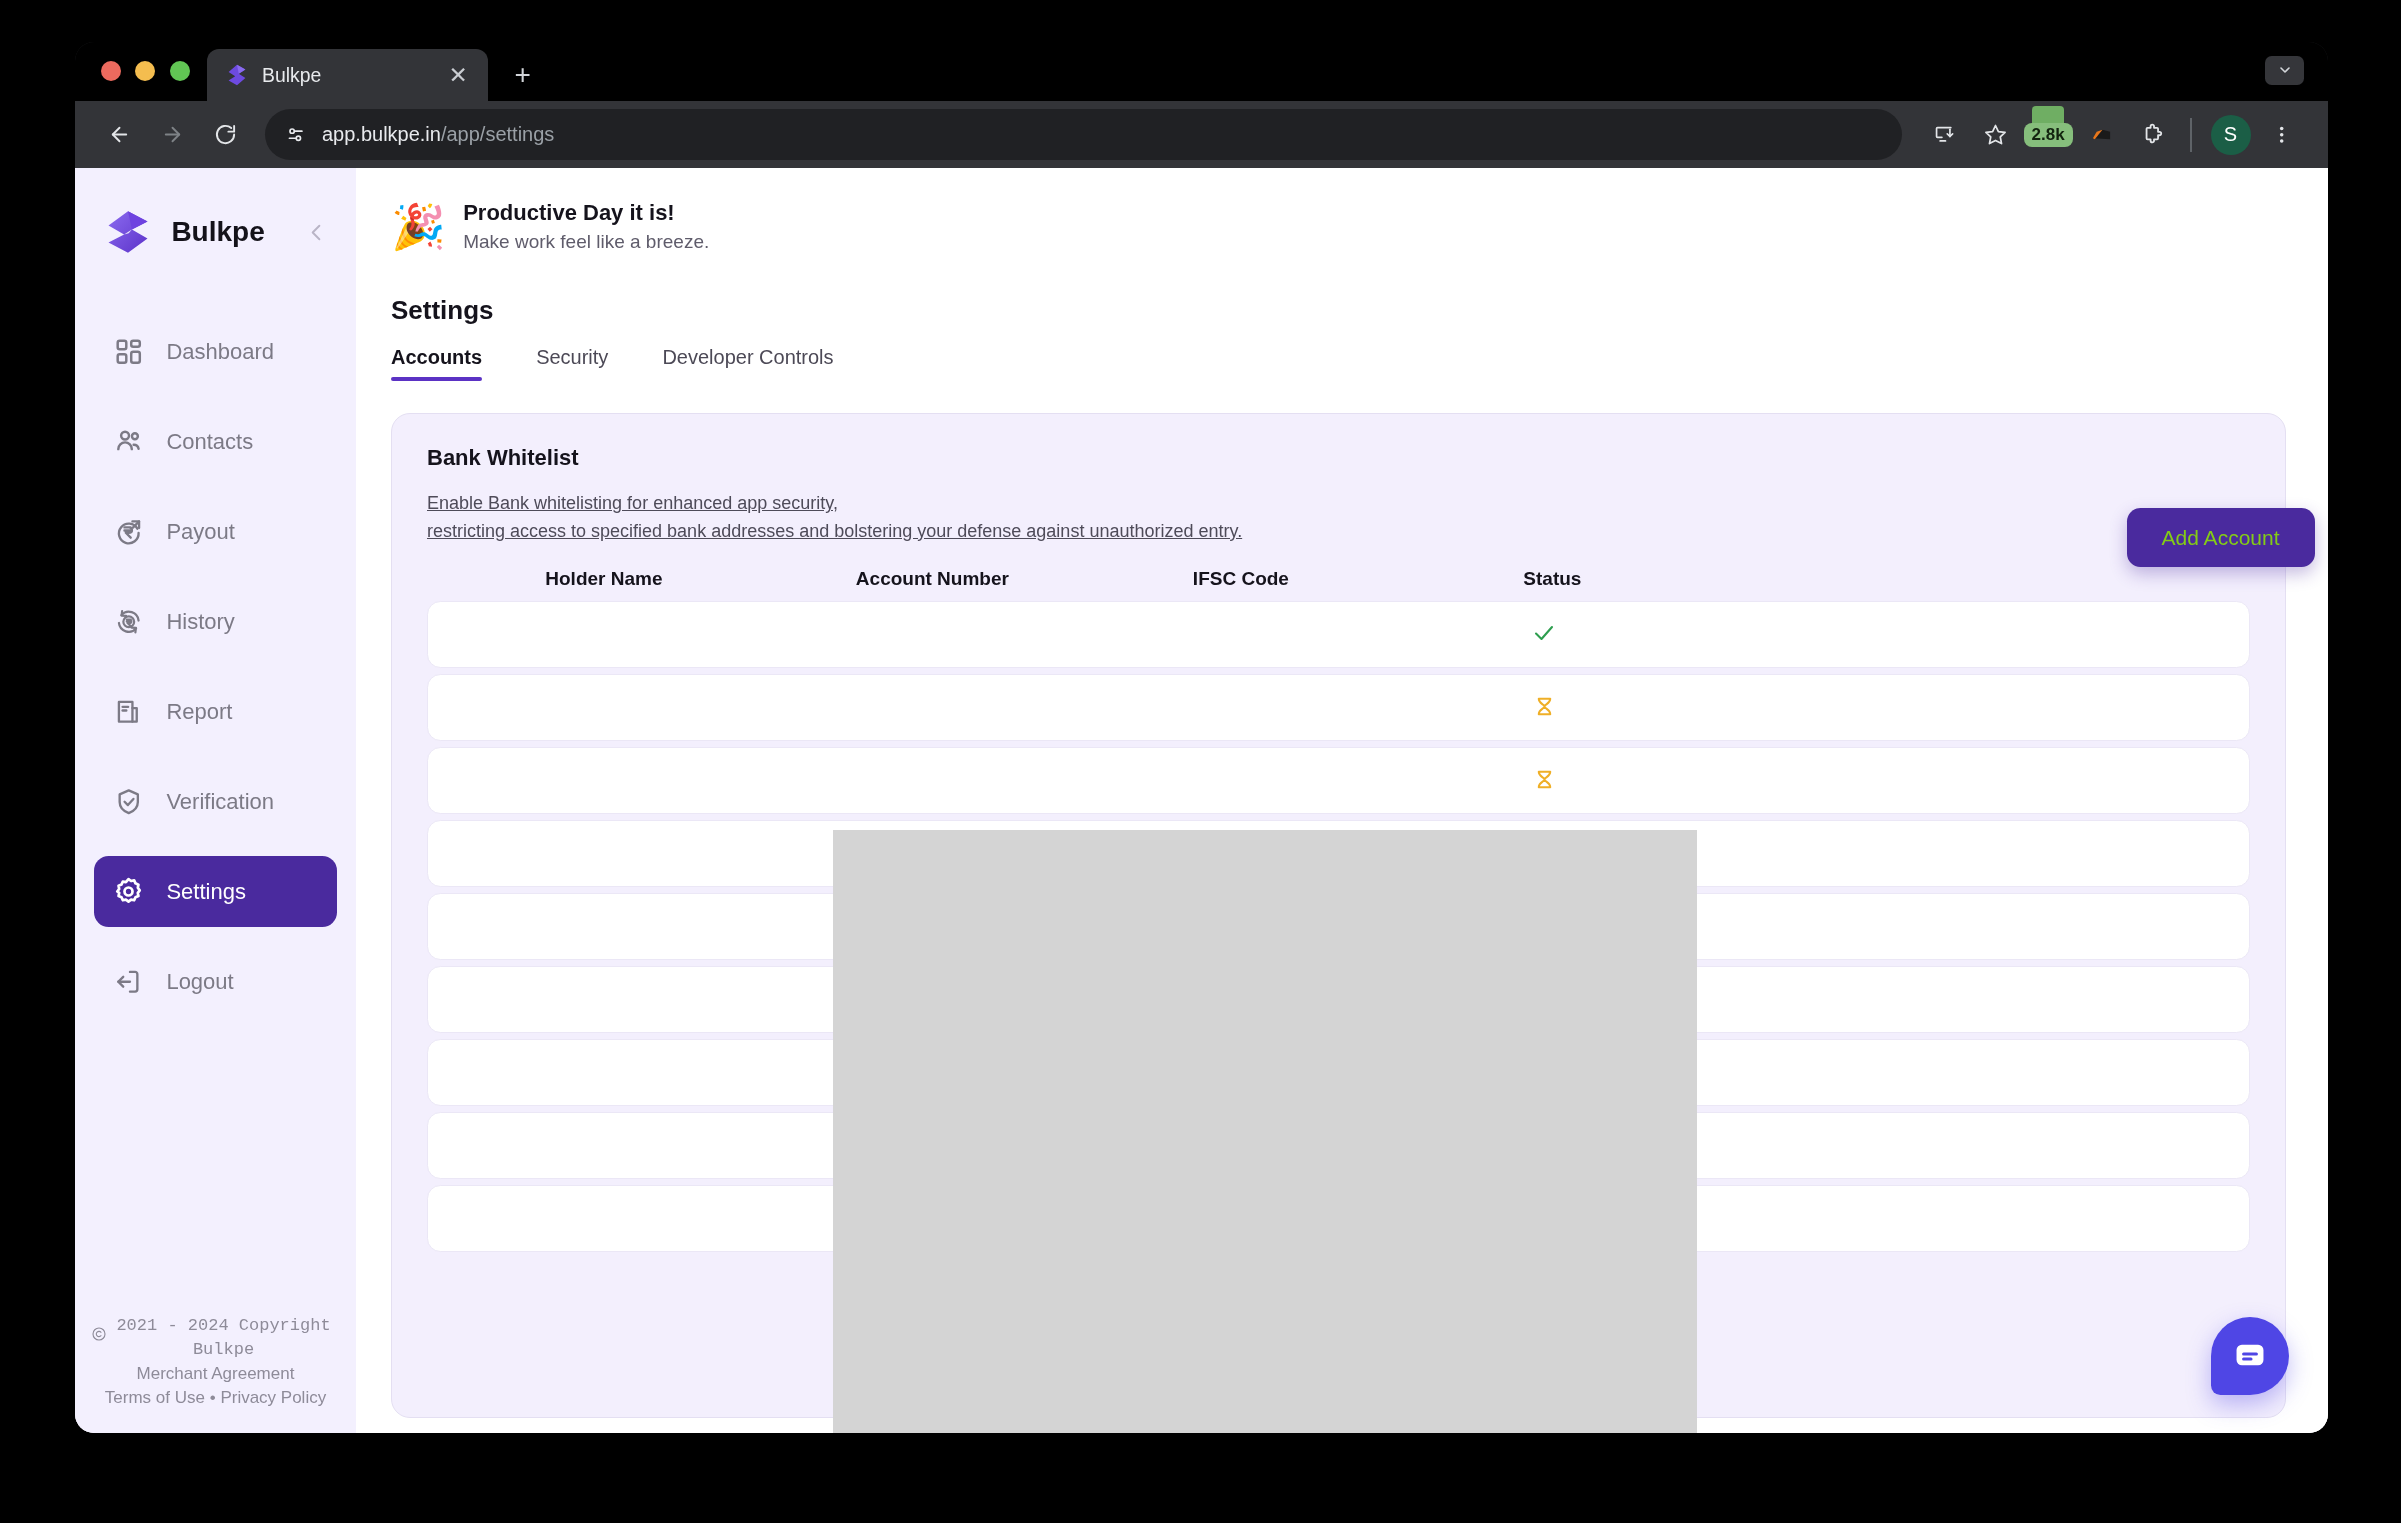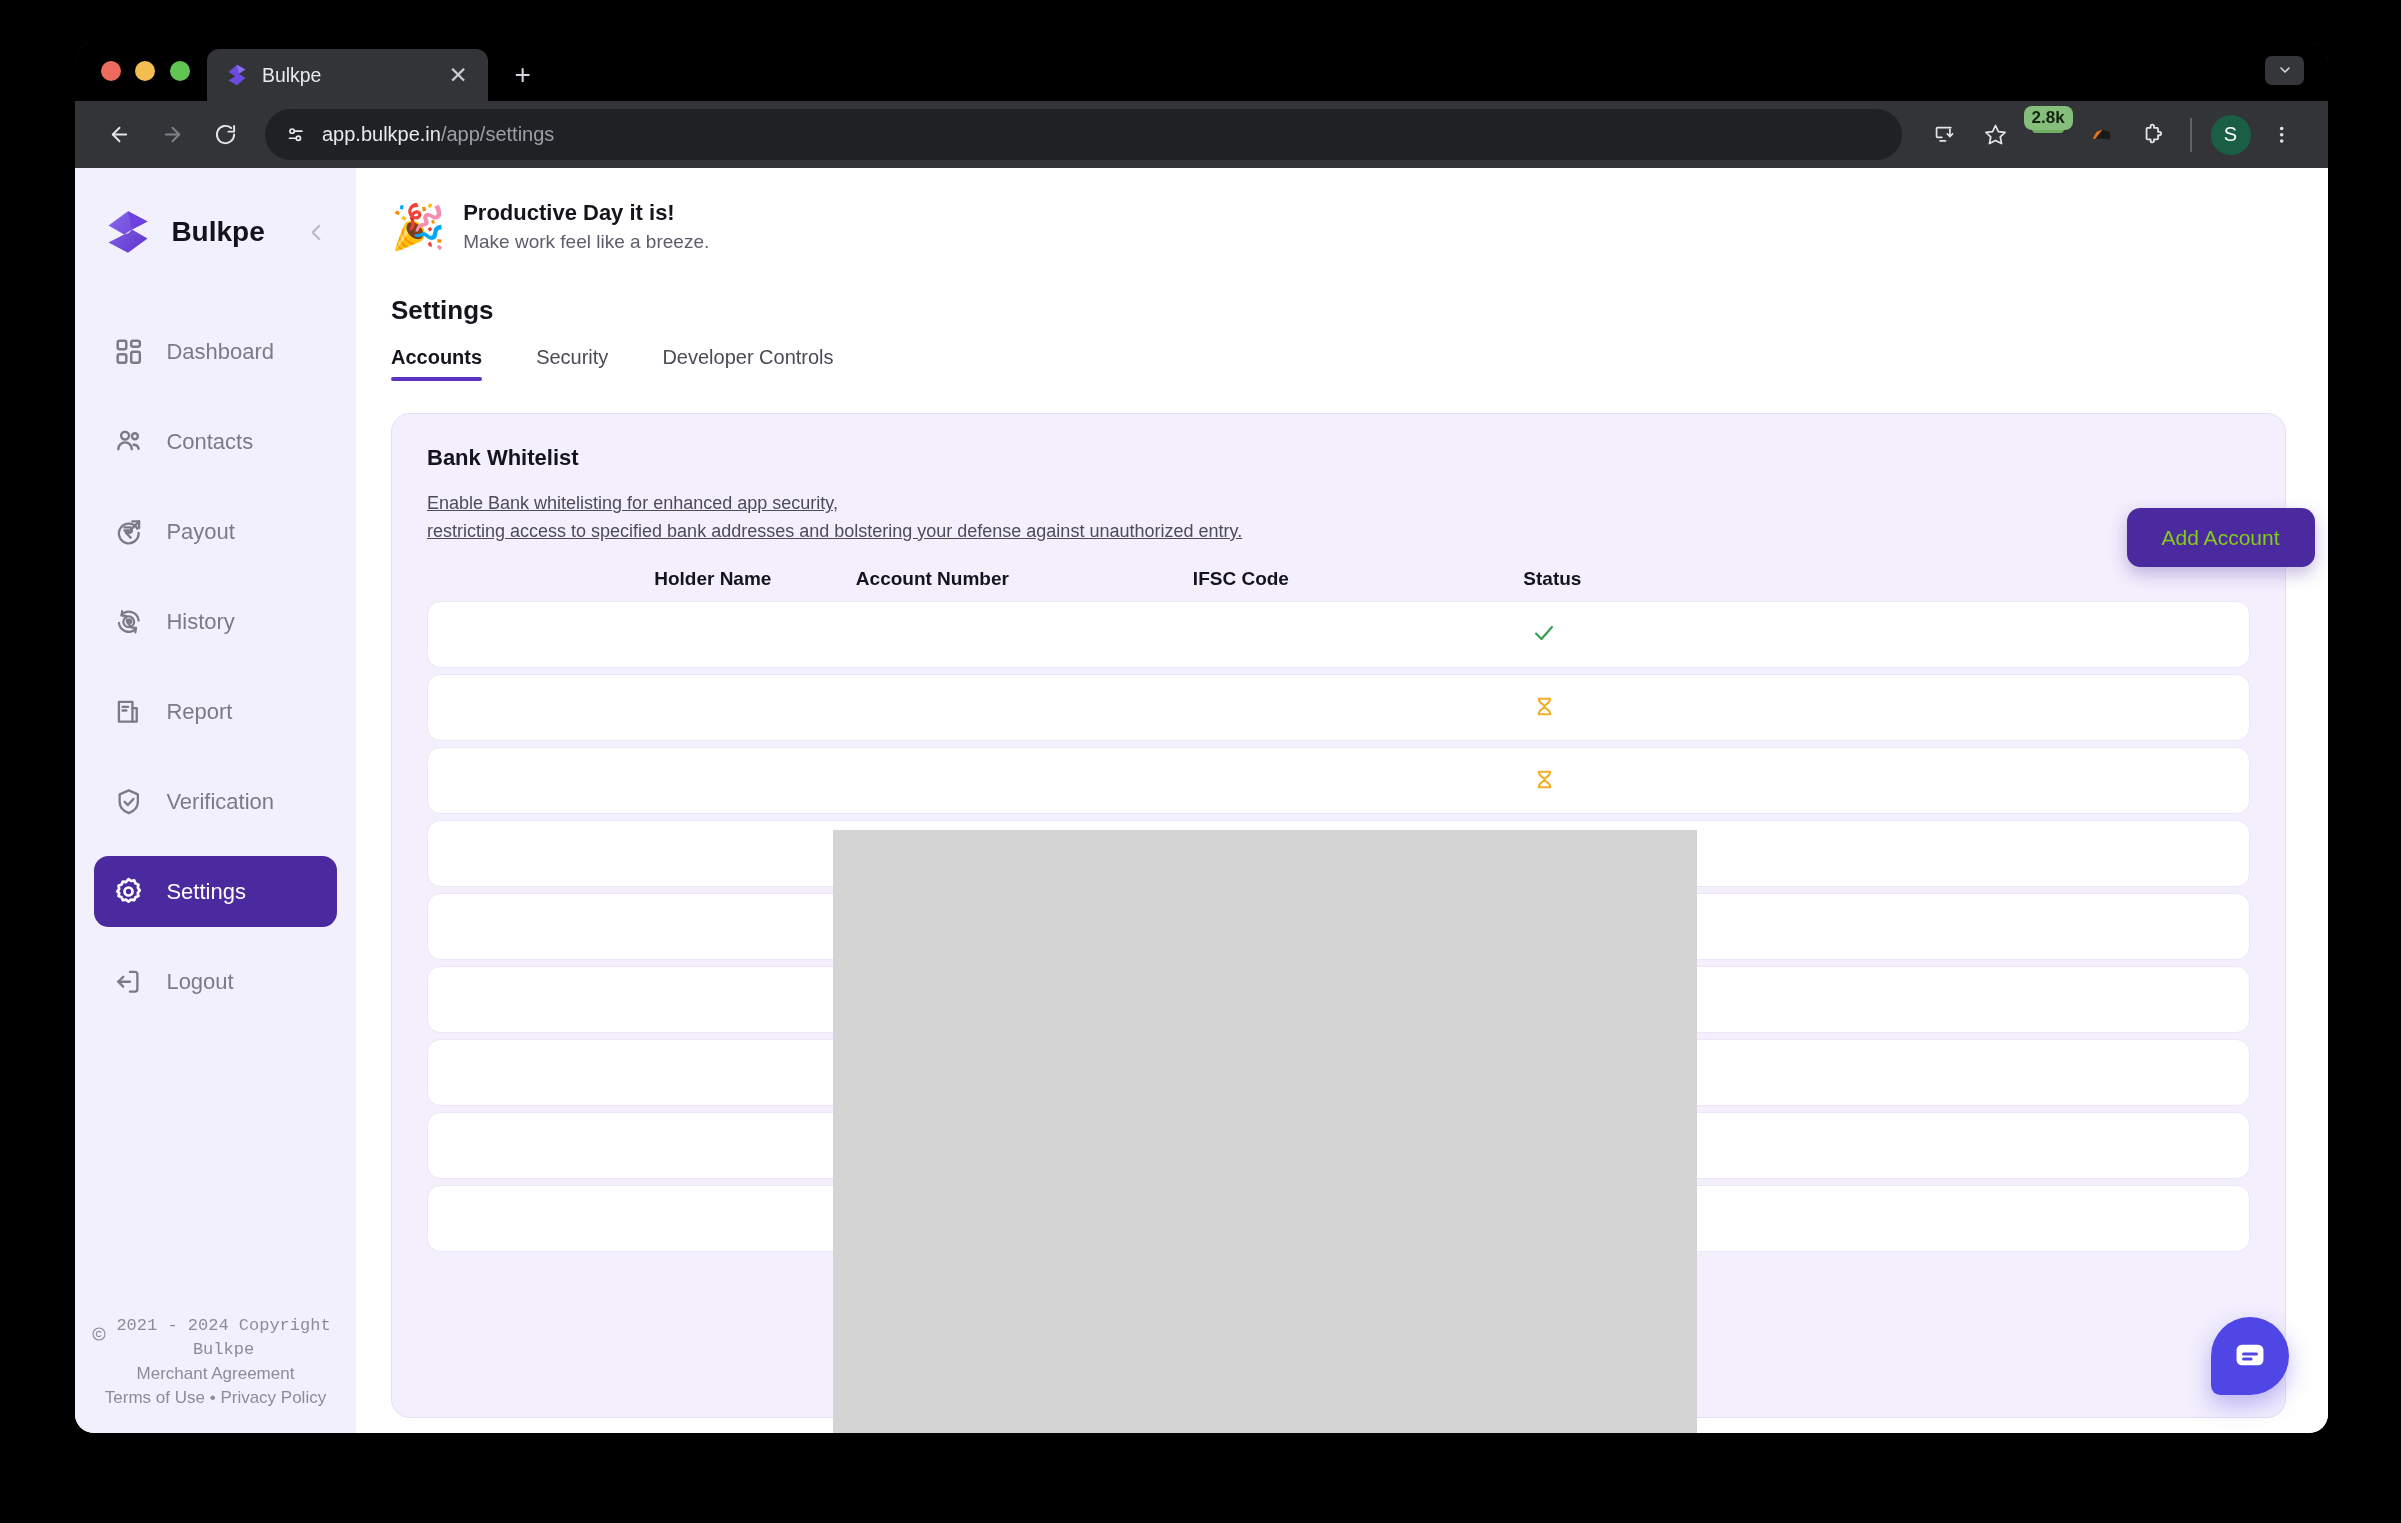--- a/index.html
+++ b/index.html
@@ -100,21 +100,21 @@
   .tb-icons { display: flex; align-items: center; gap: 4px; }
   .tb-icon {
     width: 47px; height: 47px;
     display: flex; align-items: center; justify-content: center;
     color: #E3E5E8;
     position: relative;
   }
   .ext-badge {
     position: relative;
     width: 51px; height: 57px;
-    display: flex; align-items: flex-start; justify-content: center;
+    display: flex; align-items: center; justify-content: center;
   }
   .ext-badge .pill {
     background: #86BE7C;
     color: #12230F;
     font-size: 17px; font-weight: bold;
     border-radius: 8px;
     padding: 2px 8px;
     z-index: 2;
   }
   .ext-badge .pill-bg {
@@ -231,21 +231,21 @@
     box-shadow: 0 6.7px 17.4px rgba(74,42,158,0.32);
     white-space: nowrap;
   }
 
   .thead {
     display: flex;
     margin-top: 23px;
     padding: 0 9.4px;
     font-size: 19px; font-weight: bold; color: #15131C;
   }
-  .th-holder { width: 335px; text-align: right; }
+  .th-holder { width: 335px; text-align: center; }
   .th-account { width: 322px; text-align: center; }
   .th-ifsc { width: 295px; text-align: center; }
   .th-status { width: 328px; text-align: center; }
 
   .rows { margin-top: 10.7px; display: flex; flex-direction: column; gap: 6px; }
   .row {
     height: 67px;
     background: #FFFFFF;
     border-radius: 13.4px;
     border: 0.7px solid #EBE7F6;

